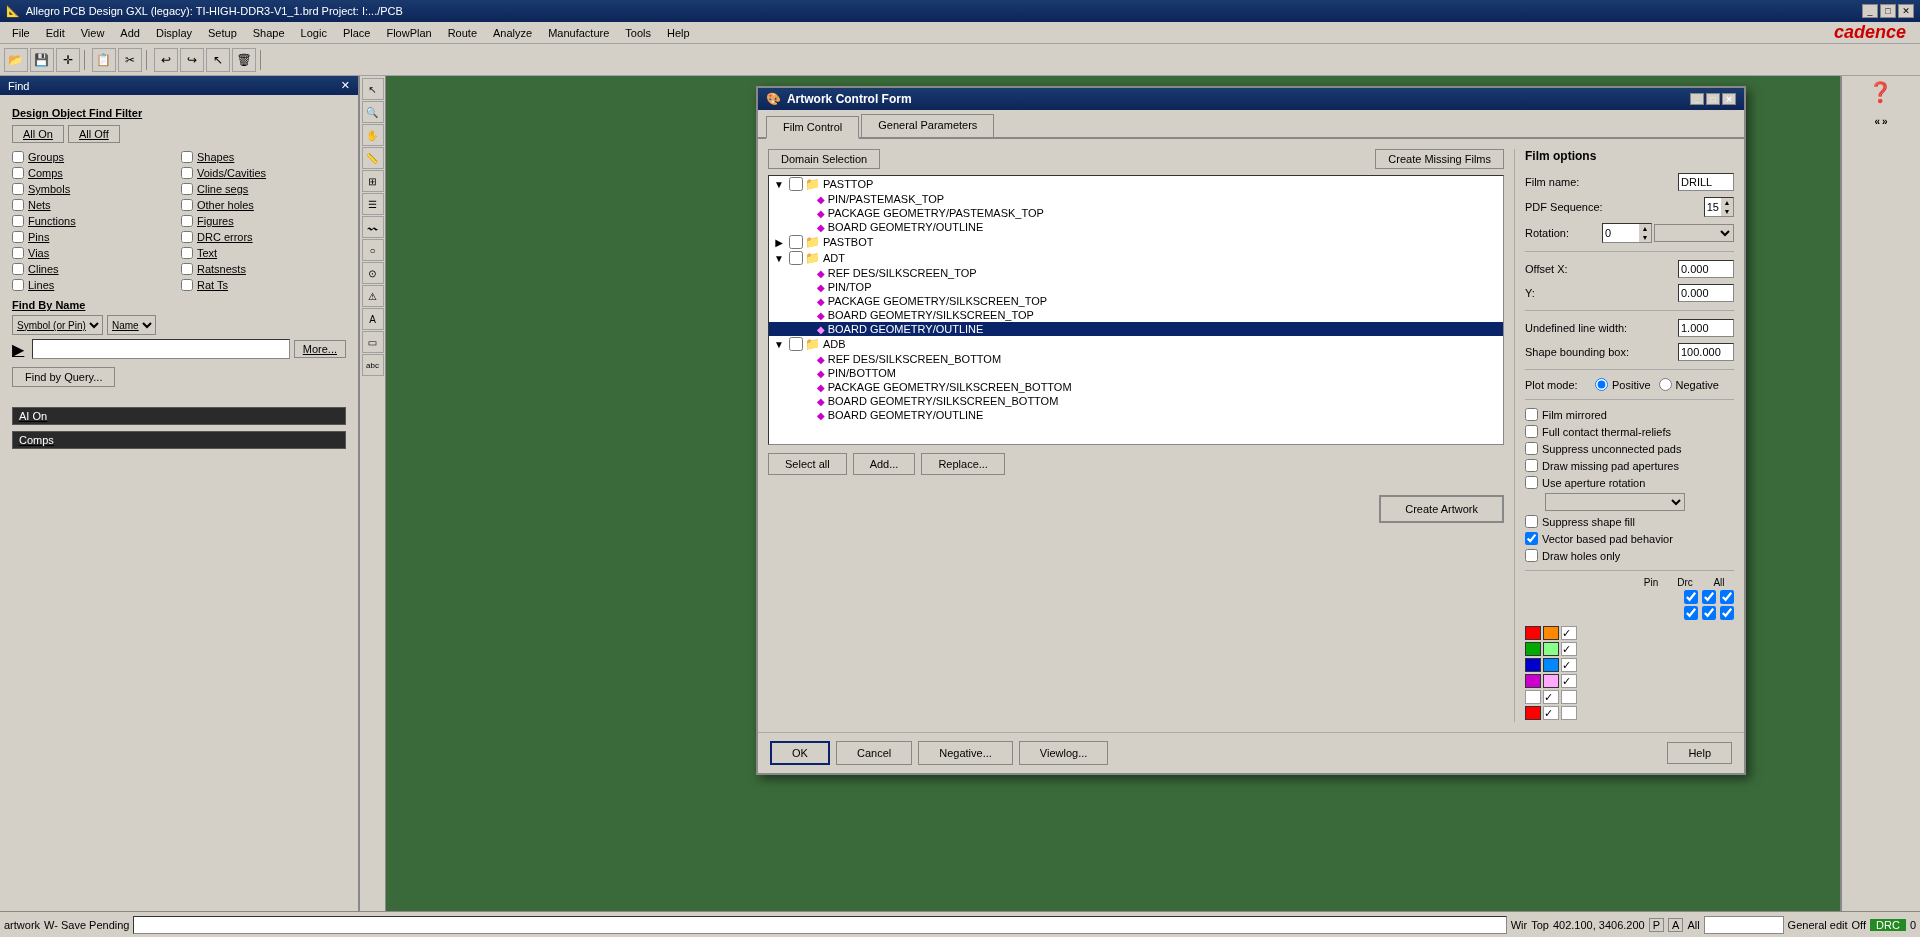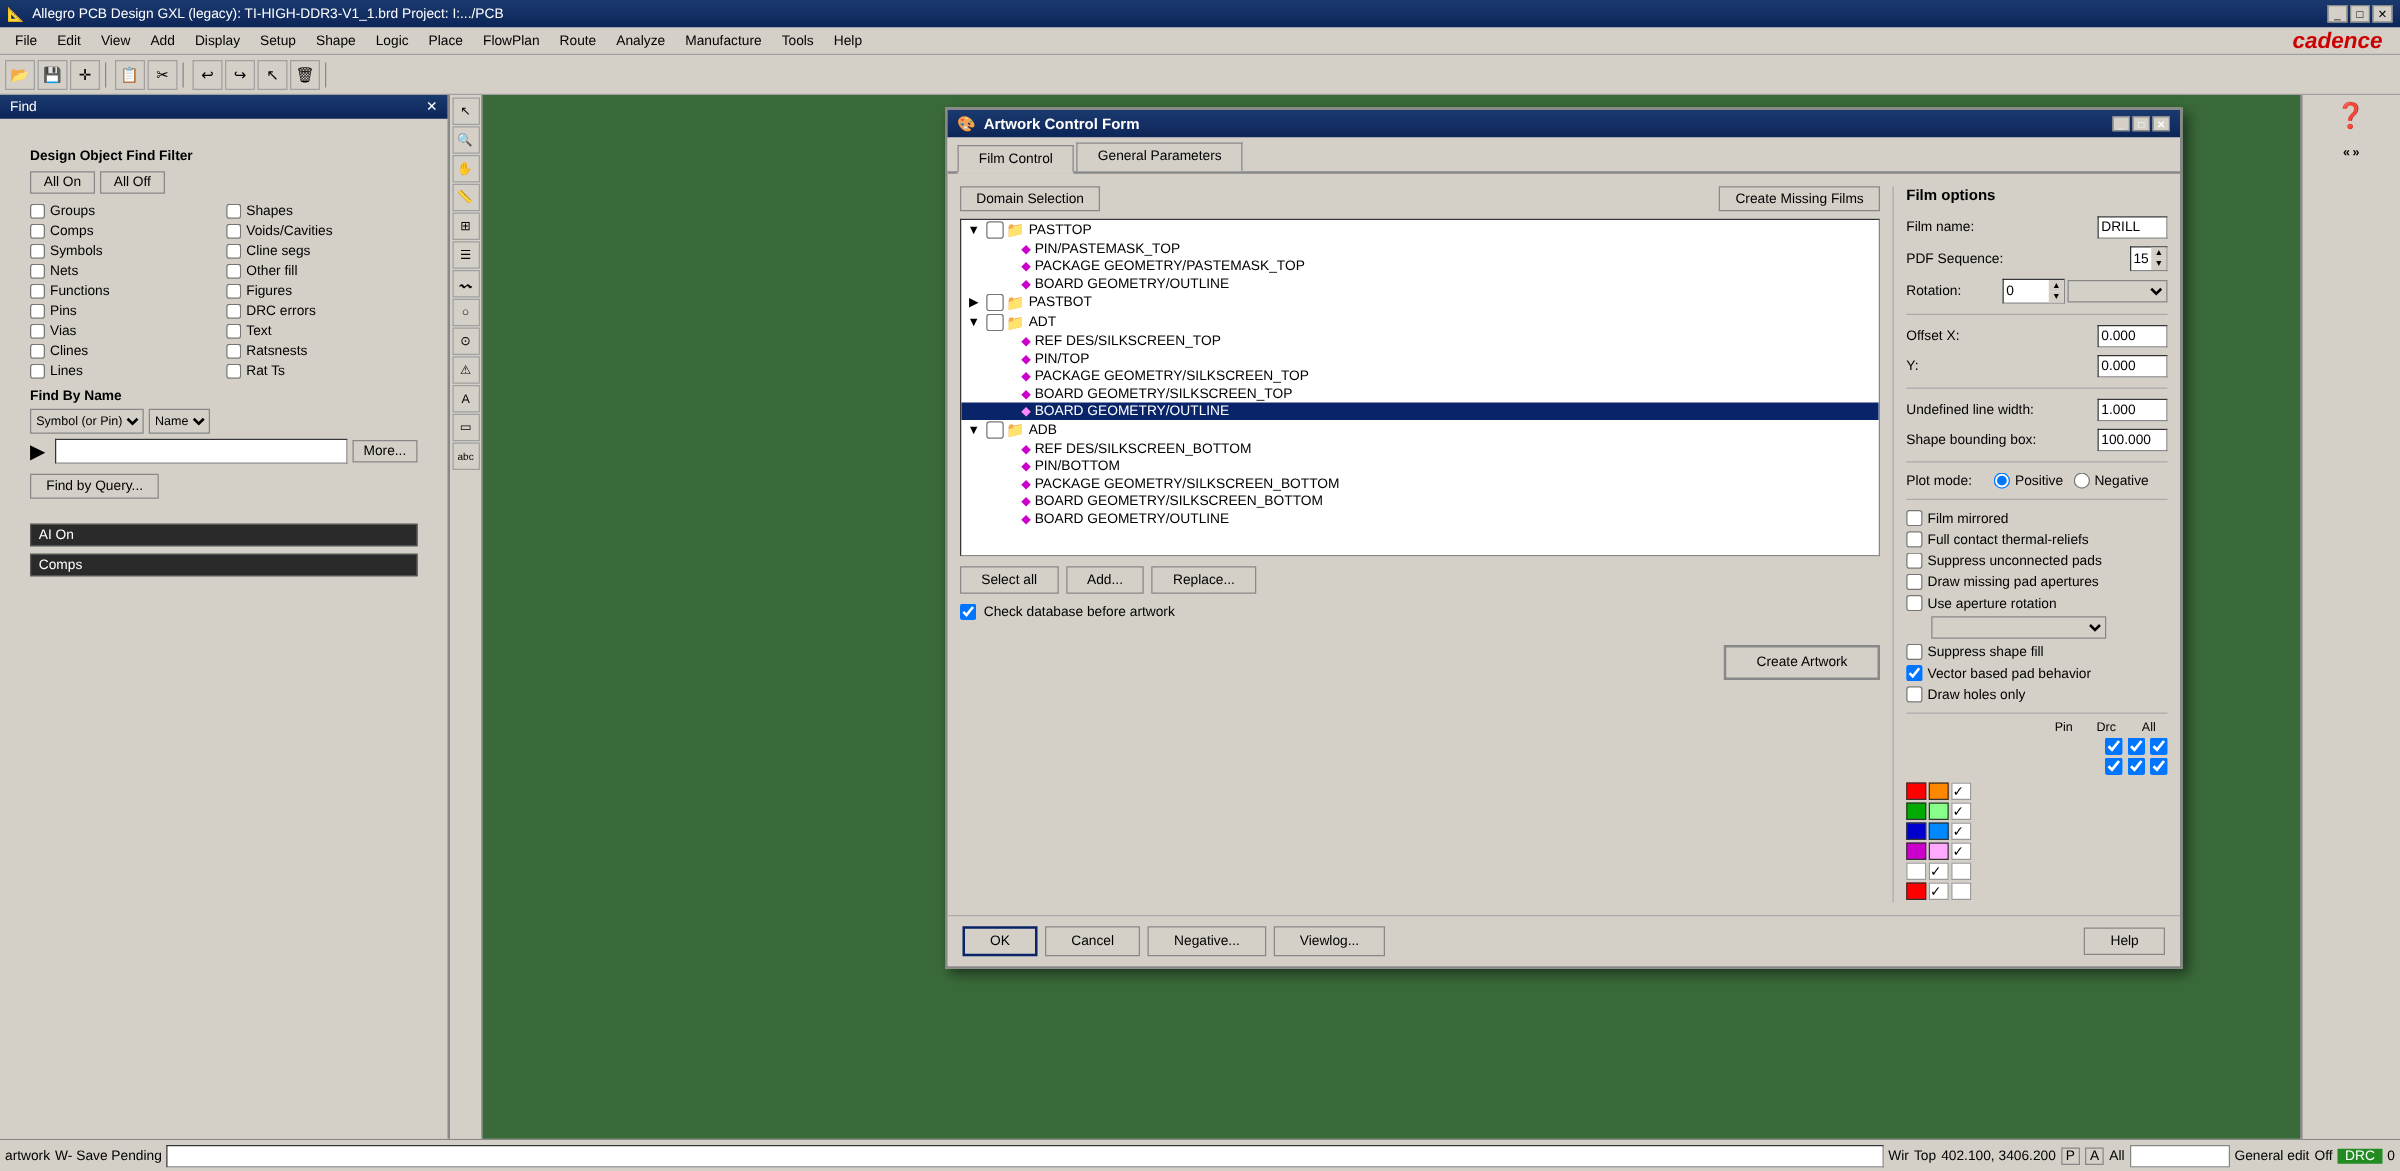--- a/index.html
+++ b/index.html
@@ -89,21 +89,21 @@
     }
     .find-header {
       background: linear-gradient(to bottom, #1a3a6e, #0d2559);
       color: white;
       padding: 3px 8px;
       font-size: 11px;
       display: flex;
       justify-content: space-between;
       align-items: center;
     }
-    .find-content { padding: 24px; }
+    .find-content { padding: 12px; text-decoration: underline; }
     .filter-title { font-size: 11px; font-weight: bold; margin-bottom: 6px; }
     .btn-row { display: flex; gap: 4px; margin-bottom: 8px; }
     .small-btn {
       padding: 2px 10px;
       background: #d4d0c8;
       border: 1px solid #888;
       cursor: pointer;
       font-size: 11px;
     }
     .checkbox-grid {
@@ -499,21 +499,21 @@
         <div class="checkbox-item">
           <input type="checkbox" style="">
           <span>Cline segs</span>
         </div>
         <div class="checkbox-item">
           <input type="checkbox" style="">
           <span>Nets</span>
         </div>
         <div class="checkbox-item">
           <input type="checkbox" style="">
-          <span>Other fill</span>
+          <span>Other holes</span>
         </div>
         <div class="checkbox-item">
           <input type="checkbox" style="">
           <span>Functions</span>
         </div>
         <div class="checkbox-item">
           <input type="checkbox" style="">
           <span>Figures</span>
         </div>
         <div class="checkbox-item">
@@ -715,24 +715,20 @@
               <span>BOARD GEOMETRY/OUTLINE</span>
             </div>
           </div>
 
           <div class="film-actions">
             <button class="film-action-btn">Select all</button>
             <button class="film-action-btn">Add...</button>
             <button class="film-action-btn">Replace...</button>
           </div>
 
-          <div class="check-option">
-            <input type="checkbox" checked="" style="">
-            <span>Check database before artwork</span>
-          </div>
 
           <div class="create-artwork-section">
             <button class="create-artwork-btn">Create Artwork</button>
           </div>
         </div>
 
         <div class="film-options-panel">
           <div class="film-options-title">Film options</div>
 
           <div class="option-row">

